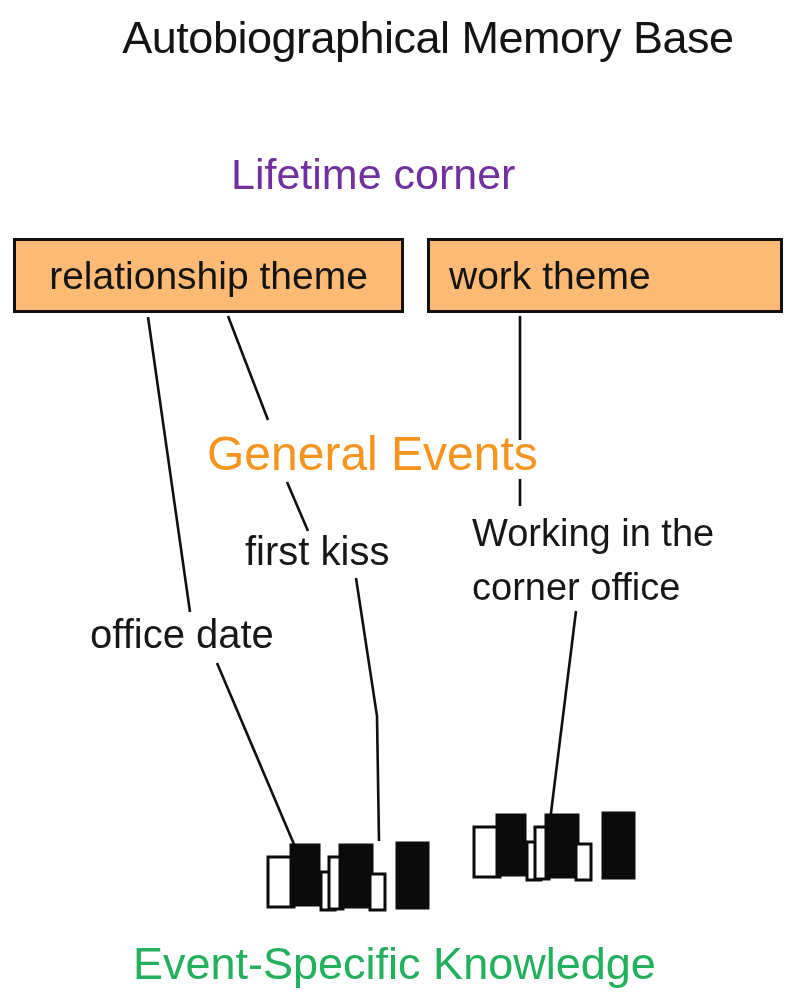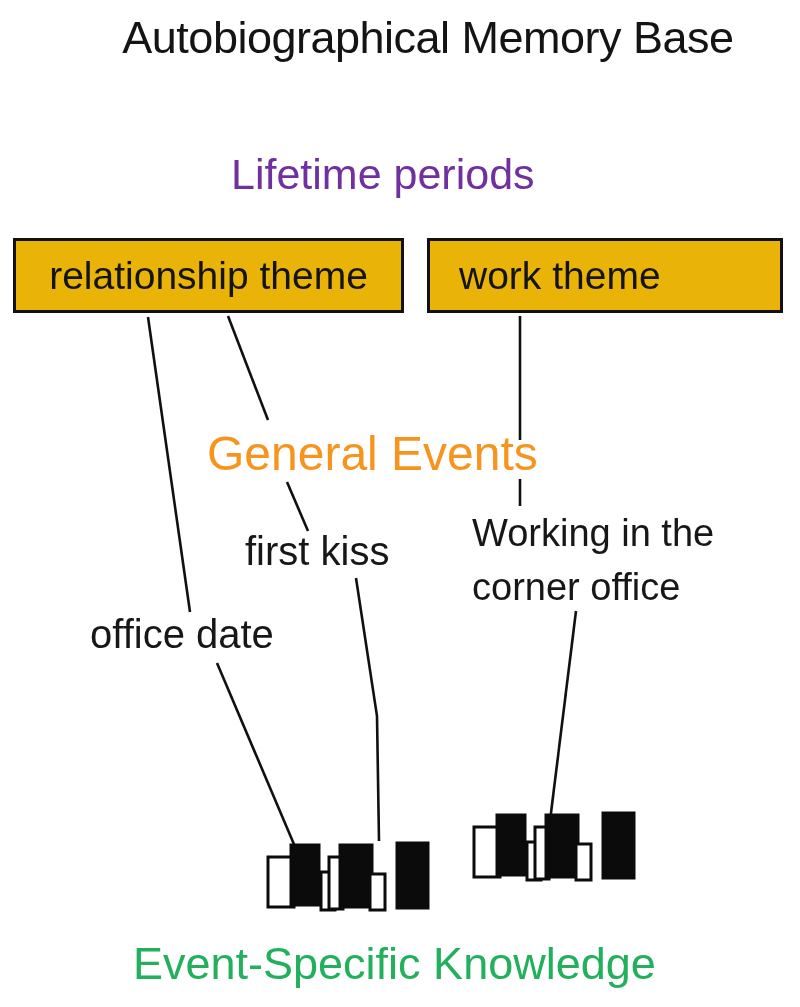--- a/index.html
+++ b/index.html
@@ -14,26 +14,26 @@
   .title{
     left:0;top:12px;width:800px;text-align:center;
     font-size:45px;letter-spacing:-0.5px;color:#141414;padding-left:28px;
   }
   .lifetime{
     left:231px;top:150px;font-size:43px;
     color:var(--color-lifetime,#7030A0);
   }
   .theme-box{
     position:absolute;top:238px;height:75px;
-    border:3px solid #111;background:#eab308;
+    border:3px solid #111;background:#fdba74;
     display:flex;align-items:center;box-sizing:border-box;
     font-size:39px;color:#141414;
   }
   .box-relationship{left:13px;width:391px;justify-content:center;}
-  .box-work{left:427px;width:356px;justify-content:flex-start;padding-left:29px;}
+  .box-work{left:427px;width:356px;justify-content:flex-start;padding-left:19px;}
   .general{
     left:207px;top:426px;font-size:48px;
     color:var(--color-general,#F7941E);
   }
   .first-kiss{left:245px;top:529px;font-size:40px;}
   .working{
     left:472px;top:506px;font-size:38px;line-height:54px;
     white-space:normal;width:300px;
   }
   .second-date{left:90px;top:612px;font-size:40px;}
@@ -46,21 +46,21 @@
   .frag-black{fill:#0b0b0b;stroke:#0b0b0b;stroke-width:3;}
   .frag-white{fill:#ffffff;stroke:#0b0b0b;stroke-width:3;}
 </style>
 </head>
 <body>
 
 <div class="stage">
 
   <div class="abs title">Autobiographical Memory Base</div>
 
-  <div class="abs lifetime">Lifetime periods</div>
+  <div class="abs lifetime">Lifetime corner</div>
 
   <div class="theme-box box-relationship">
     <span>relationship theme</span>
   </div>
   <div class="theme-box box-work">
     <span>work theme</span>
   </div>
 
   <div class="abs general">General Events</div>
 

